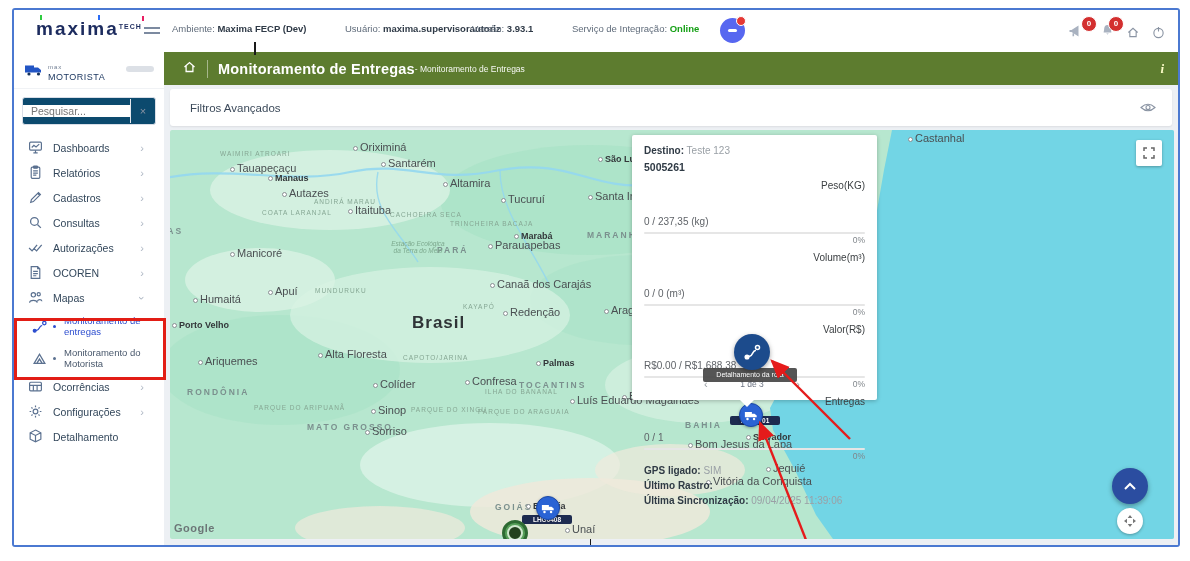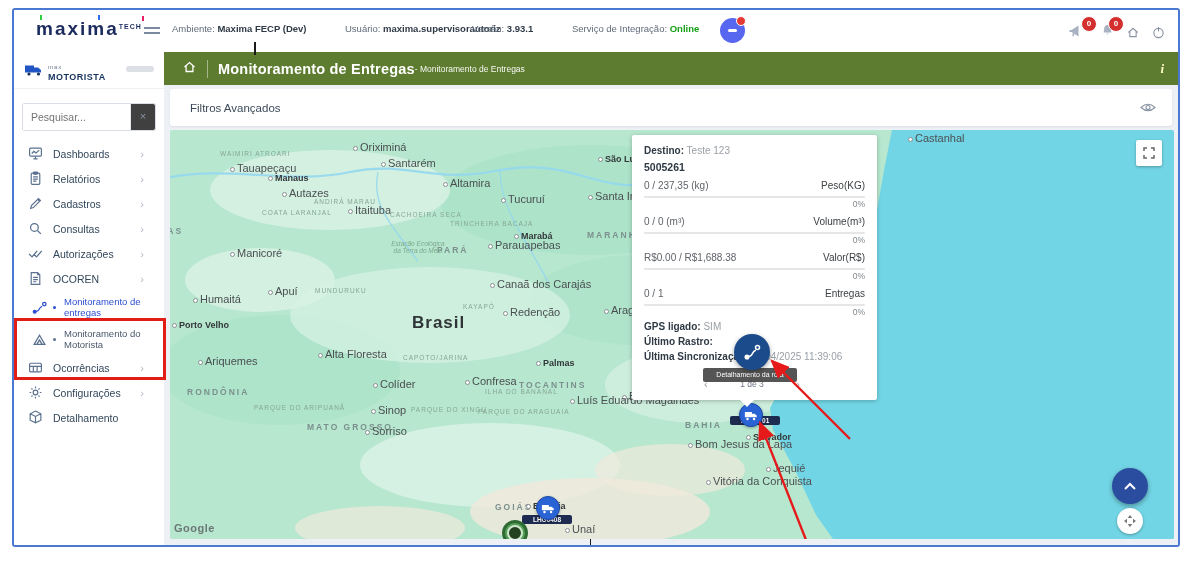--- a/index.html
+++ b/index.html
@@ -19,23 +19,23 @@
   .chatbtn{position:absolute;left:706px;top:8px;width:25px;height:25px;border-radius:50%;background:#5767f0;}
   .chatbtn .dash{position:absolute;left:8px;top:11px;width:9px;height:3px;background:#fff;border-radius:2px;}
   .chatbtn .dot{position:absolute;right:-1px;top:-2px;width:8px;height:8px;background:#e53935;border-radius:50%;border:1px solid #fff;}
   .hicon{position:absolute;top:14px;}
   .badge{position:absolute;width:14px;height:14px;background:#d32f2f;border-radius:50%;color:#fff;font-size:8px;font-weight:bold;text-align:center;line-height:14px;border:1px solid #fff;}
   
   .sidebar{position:absolute;left:0;top:42px;width:150px;bottom:0;background:#fff;border-right:1px solid #e3e7ee;}
   .slogo{position:relative;height:36px;border-bottom:1px solid #f0f2f5;}
   .slogo .ltxt{position:absolute;left:34px;top:8px;line-height:8px;}
   .slogo .mx{font-size:6px;color:#6c7a90;letter-spacing:1px;}
-  .slogo .mo{font-size:9px;font-weight:bold;color:#16325c;letter-spacing:.5px;}
+  .slogo .mo{font-size:9px;font-weight:normal;color:#16325c;letter-spacing:.5px;}
   .slogo .lb{position:absolute;right:10px;top:14px;width:28px;height:6px;background:#cdd3dc;border-radius:3px;opacity:.7;}
-  .search{margin:14px 8px 0 8px;display:flex;height:26px;border:1px solid #d9dee7;border-radius:3px;background:#404040;}
+  .search{margin:8px 8px 0 8px;display:flex;height:26px;border:1px solid #d9dee7;border-radius:3px;background:#0c4a6e;align-items:center;}
   .search input{flex:1;border:0;outline:0;padding:0 8px;font-size:10.5px;color:#444;font-family:"Liberation Sans",sans-serif;min-width:0;}
   .search .clr{width:24px;border-left:1px solid #e2e6ec;color:#8a94a3;font-size:11px;text-align:center;line-height:24px;cursor:pointer;}
   .menu{margin-top:10px;}
   .side-item{position:relative;height:25px;display:flex;align-items:center;padding:0 20px 0 14px;cursor:pointer;}
   .side-item svg{flex:0 0 15px;margin-right:10px;}
   .side-item .lbl{flex:1;font-size:10.5px;color:#33475b;}
   .side-item .chev{color:#aeb7c4;font-size:11px;}
   .sub-item{position:relative;min-height:28px;display:flex;align-items:center;padding:2px 10px 2px 18px;cursor:pointer;}
   .sub-item svg{flex:0 0 15px;margin-right:6px;}
   .sub-item .bullet{width:3px;height:3px;border-radius:50%;background:#5b7190;margin-right:8px;flex:0 0 3px;}
@@ -65,21 +65,21 @@
   .city::before,.city-sm::before{content:"";display:inline-block;width:3px;height:3px;border:1px solid #8a8f93;border-radius:50%;background:#fff;margin-right:2px;vertical-align:middle;}
   .park{font-size:6.5px;color:#86a794;letter-spacing:1px;}
   .park-it{font-size:6.5px;color:#7da98e;font-style:italic;white-space:normal;width:56px;text-align:center;line-height:7px;}
   
   .icard{position:absolute;left:462px;top:5px;width:245px;height:265px;background:#fff;border-radius:2px;box-shadow:0 1px 4px rgba(0,0,0,.25);z-index:5;padding:10px 12px;box-sizing:border-box;font-size:10px;}
   .icard .row1 b{color:#2f3a45;}
   .icard .muted{color:#9aa0a6;}
   .icard .code{font-weight:bold;color:#2f3a45;font-size:10.5px;margin-top:5px;}
   .metric{margin-top:7px;}
   .m-top{display:flex;justify-content:space-between;}
-  .m-val{color:#5f6368;}
+  .m-val{color:#5f6368;margin-top:36px;}
   .m-lbl{color:#3c4043;}
   .m-bar{height:2px;background:#e6e6e6;margin-top:5px;border-radius:1px;}
   .m-pct{text-align:right;color:#80868b;font-size:8.5px;margin-top:1px;}
   .gpsline{margin-top:4px;}
   .gpsline b{color:#2f3a45;}
   .notch{position:absolute;left:568px;top:268px;width:0;height:0;border-left:9px solid transparent;border-right:9px solid transparent;border-top:9px solid #fff;z-index:5;}
   .pager{position:absolute;left:534px;top:248px;width:96px;display:flex;justify-content:space-between;align-items:center;z-index:6;color:#6b7280;font-size:8.5px;}
   .pager .pch{font-size:11px;color:#9aa0a6;cursor:pointer;}
   .tooltip{position:absolute;left:533px;top:238px;width:94px;height:14px;background:rgba(70,70,70,.92);border-radius:2px;color:#fff;font-size:7px;text-align:center;line-height:14px;z-index:7;}
   .routebtn{position:absolute;left:564px;top:204px;width:36px;height:36px;border-radius:50%;background:#1c4b8c;box-shadow:0 2px 5px rgba(0,0,0,.35);z-index:8;display:flex;align-items:center;justify-content:center;cursor:pointer;}
@@ -198,20 +198,29 @@
         <span class="lbl">Autorizações</span>
             <span class="chev">›</span>
       </div>
       <div class="side-item">
         <svg width="15" height="15" viewBox="0 0 14 14" fill="none" stroke="#5b7190" stroke-width="1.1">
               <path d="M3,1.5 h6 l2,2 v9 h-8 z M9,1.5 v2 h2"></path>
               <path d="M4.8,6 h4.4 M4.8,8 h4.4 M4.8,10 h3"></path>
             </svg>
         <span class="lbl">OCOREN</span>
             <span class="chev">›</span>
+      </div>
+      <div class="side-item">
+        <svg width="15" height="15" viewBox="0 0 14 14" fill="none" stroke="#5b7190" stroke-width="1.1">
+              <circle cx="5" cy="4.5" r="2"></circle>
+              <circle cx="10" cy="4" r="1.5"></circle>
+              <path d="M1.5,12 c0,-3 7,-3 7,0 M8.8,10.5 c.6,-2 3.8,-2 4.2,0"></path>
+            </svg>
+        <span class="lbl">Mapas</span>
+            <span class="chev" style="transform:rotate(90deg)">›</span>
       </div>
       <div class="sub-item active">
         <svg width="15" height="15" viewBox="0 0 14 14" fill="none" stroke="#2d4ecf" stroke-width="1.2">
               <circle cx="2.5" cy="11" r="1.3" fill="#2d4ecf"></circle>
               <path d="M3.5,10.5 C7,12 6.5,5.5 9.5,6.2"></path>
               <circle cx="11.5" cy="3.8" r="1.6"></circle>
             </svg>
         <span class="bullet"></span>
         <span class="lbl">Monitoramento de entregas</span>
       </div>

